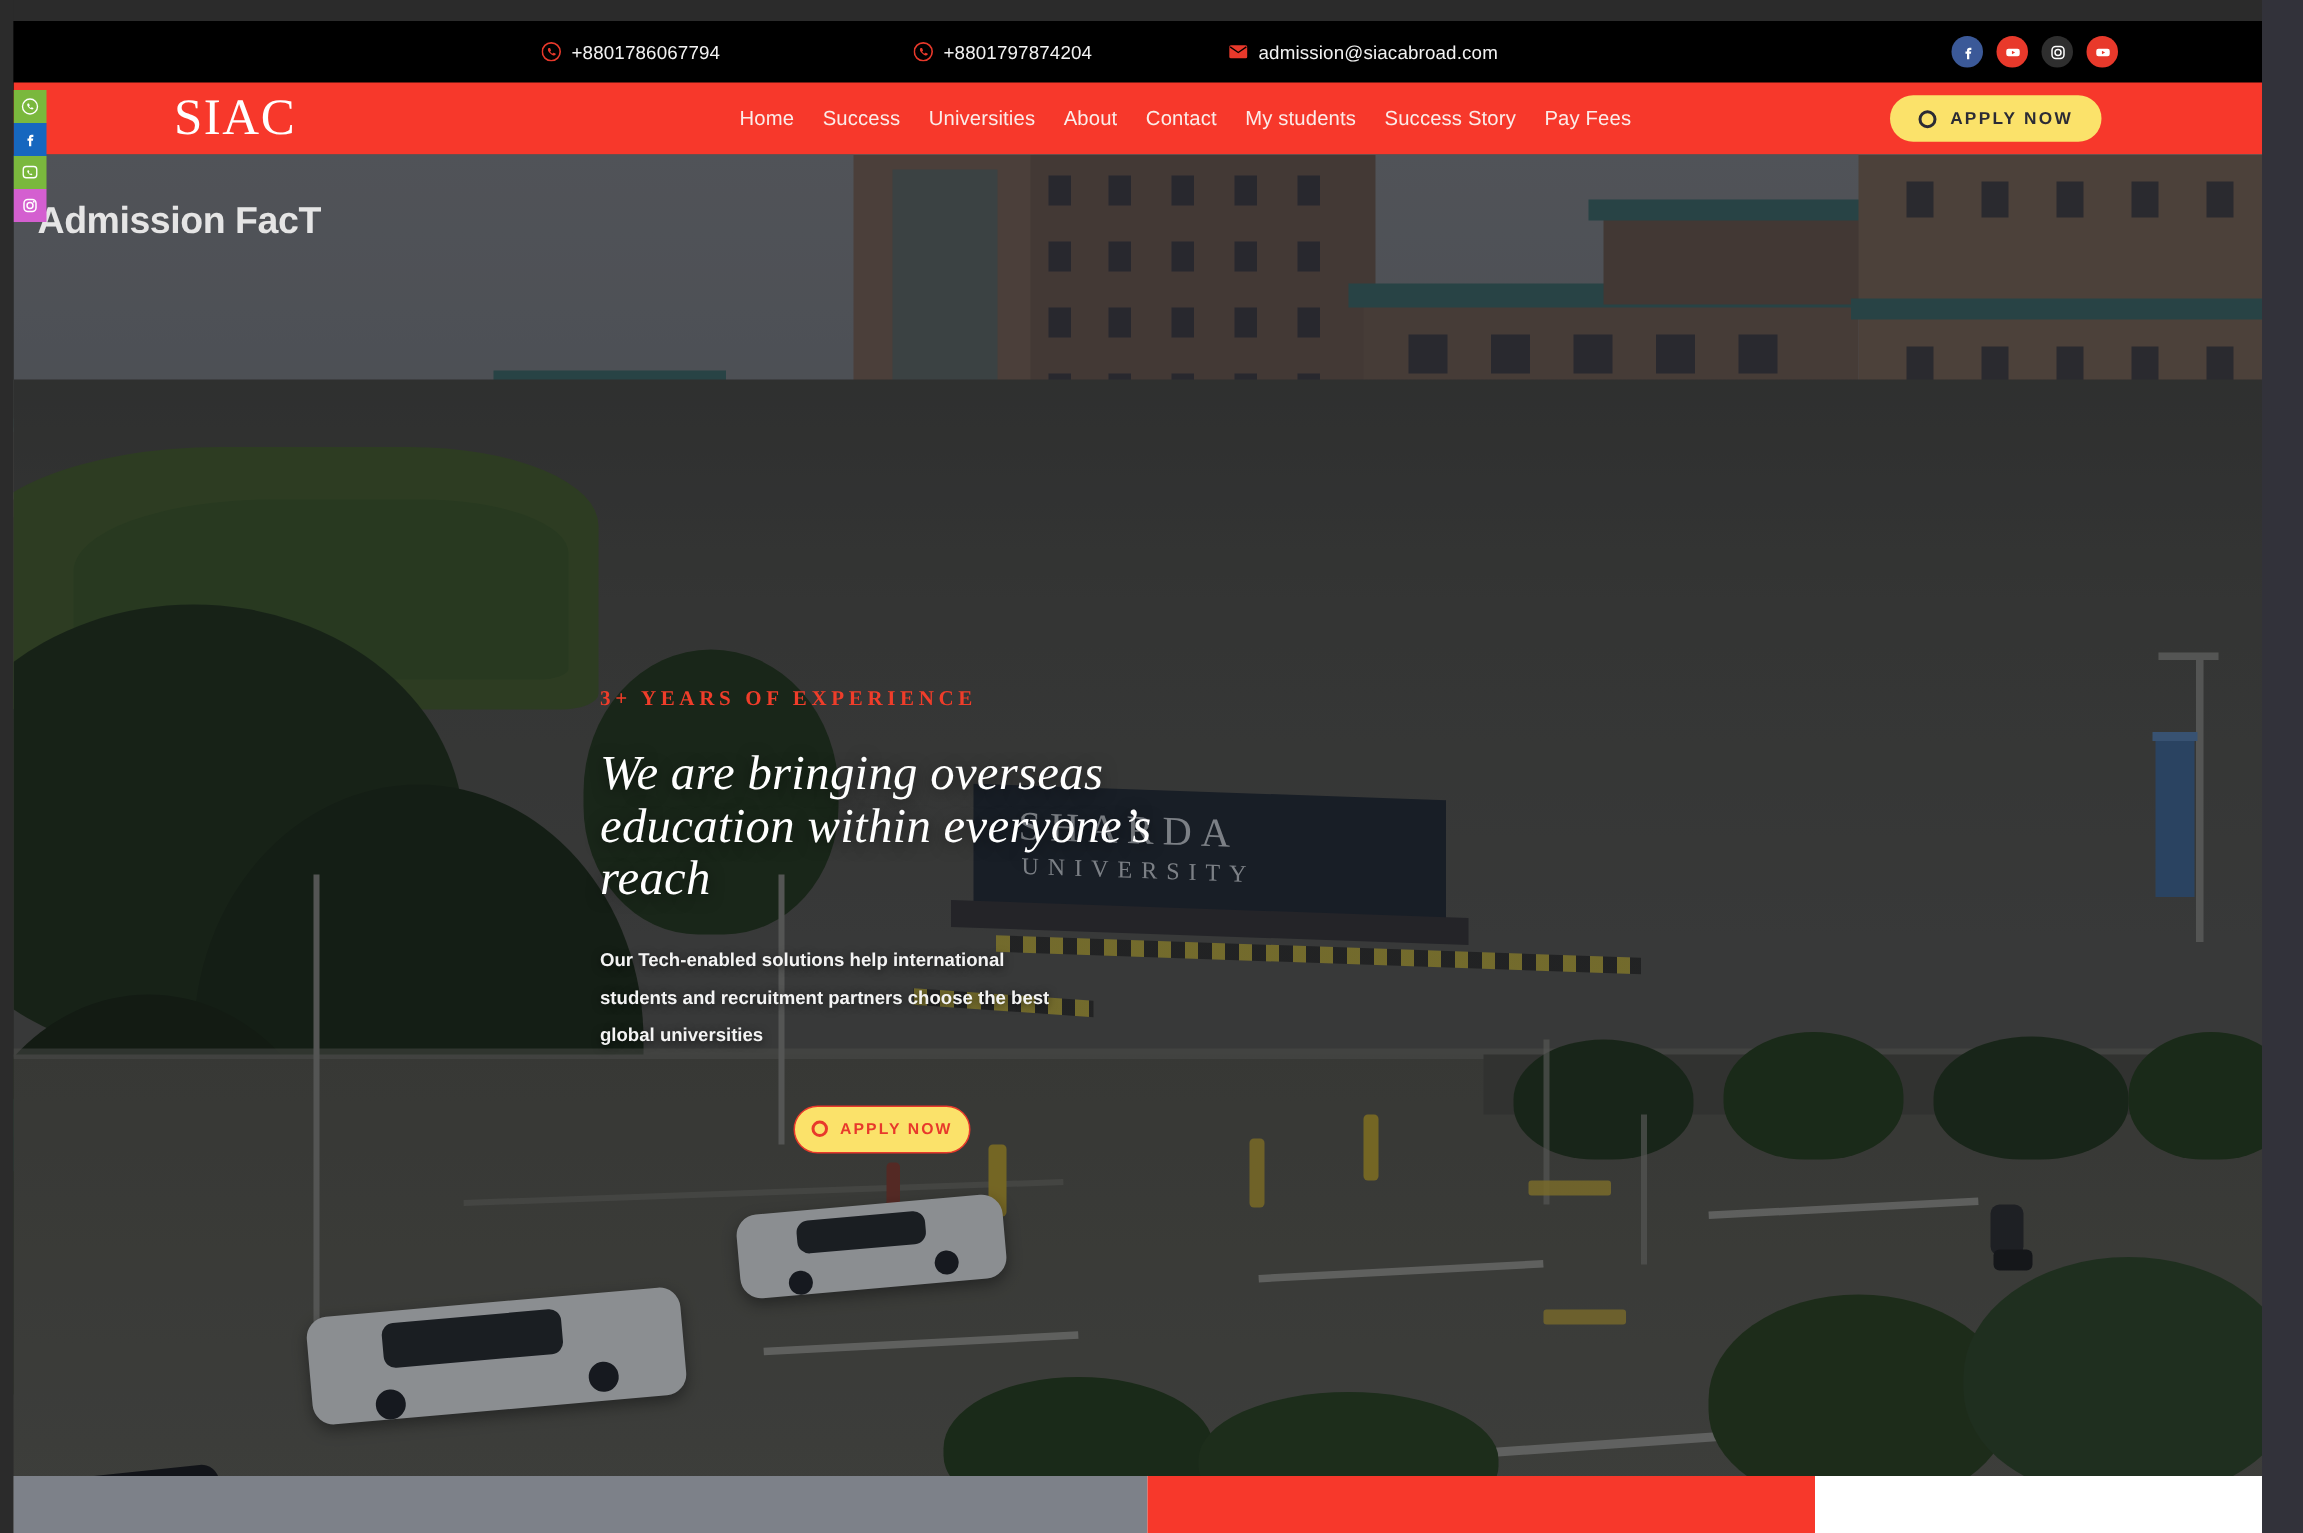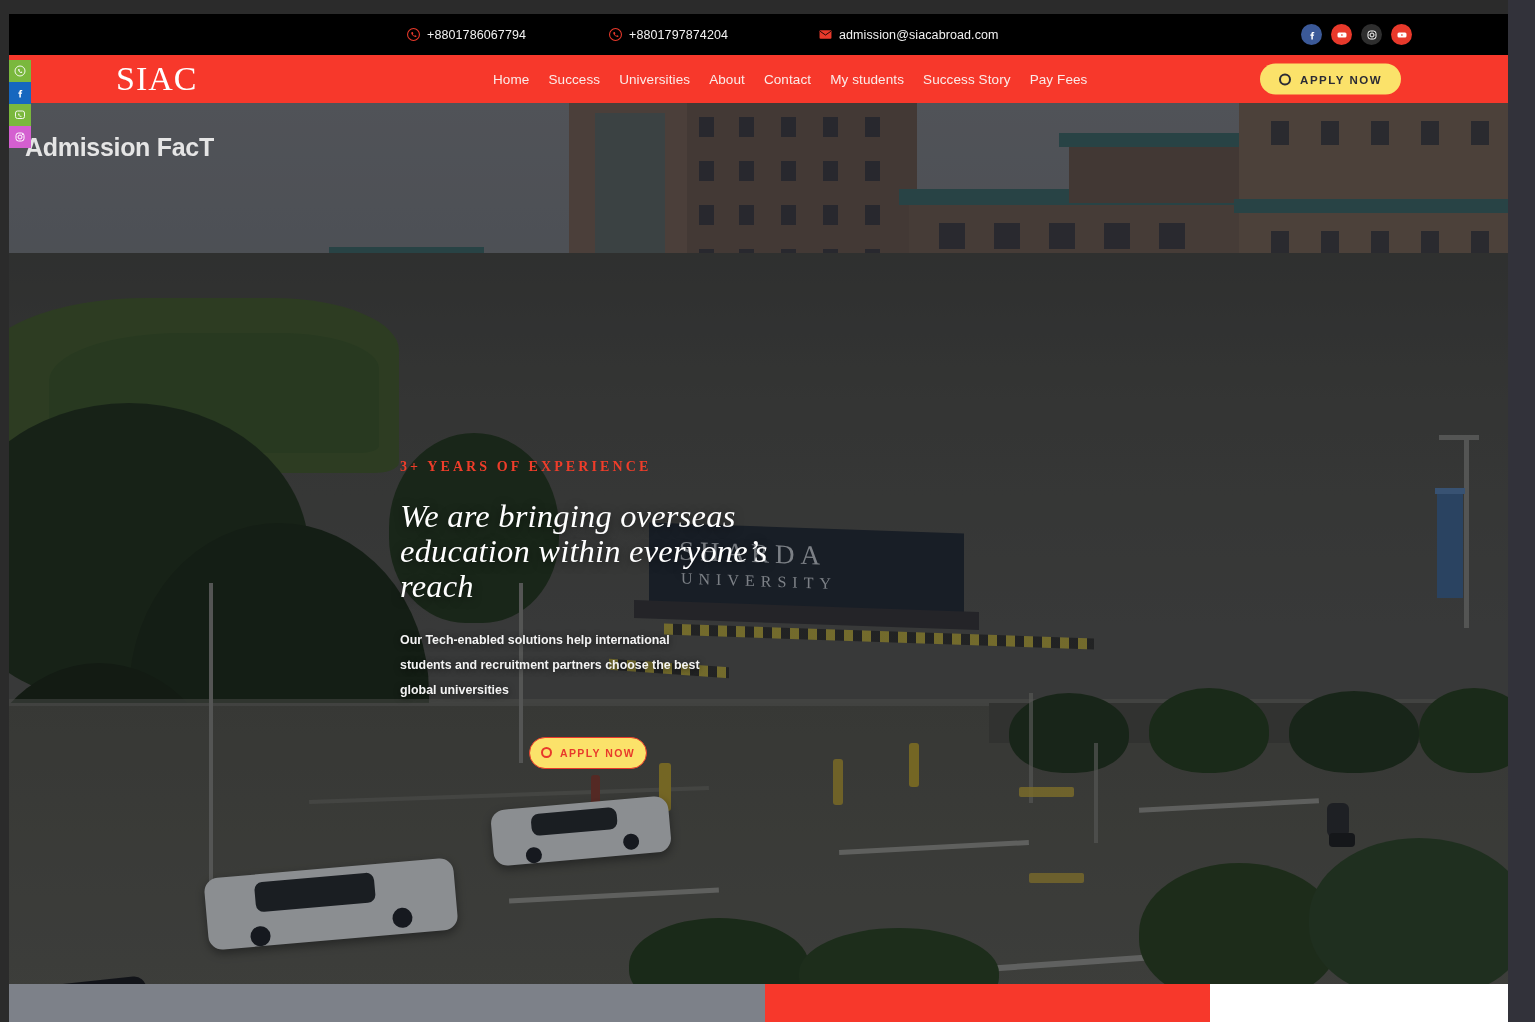--- a/index.html
+++ b/index.html
@@ -17,21 +17,21 @@
 
   #page { position:absolute; left:9px; top:14px; width:1499px; height:1008px; overflow:hidden; background:#000; }
 
   
   #topbar {
     position:absolute; left:0; top:0; width:1499px; height:41px;
     background:#000; color:#fff;
   }
   .contact-group { position:absolute; top:0; height:41px; display:flex; align-items:center; gap:7px; }
   .contact-group .ctext { font-size:12.5px; color:#f2f2f2; letter-spacing:.1px; white-space:nowrap; }
-  #contact-phone1 { left:398px; }
+  #contact-phone1 { left:352px; }
   #contact-phone2 { left:600px; }
   #contact-email  { left:810px; }
 
   .ico-wa, .ico-mail { display:inline-block; width:13px; height:13px; flex:none; }
   .ico-wa svg, .ico-mail svg { display:block; width:13px; height:13px; }
 
   #social-top { position:absolute; right:96px; top:0; height:41px; display:flex; align-items:center; gap:9px; }
   .soc { width:21px; height:21px; border-radius:50%; display:flex; align-items:center; justify-content:center; }
   .soc svg { width:12px; height:12px; display:block; }
   .soc-fb { background:#3b5998; }

